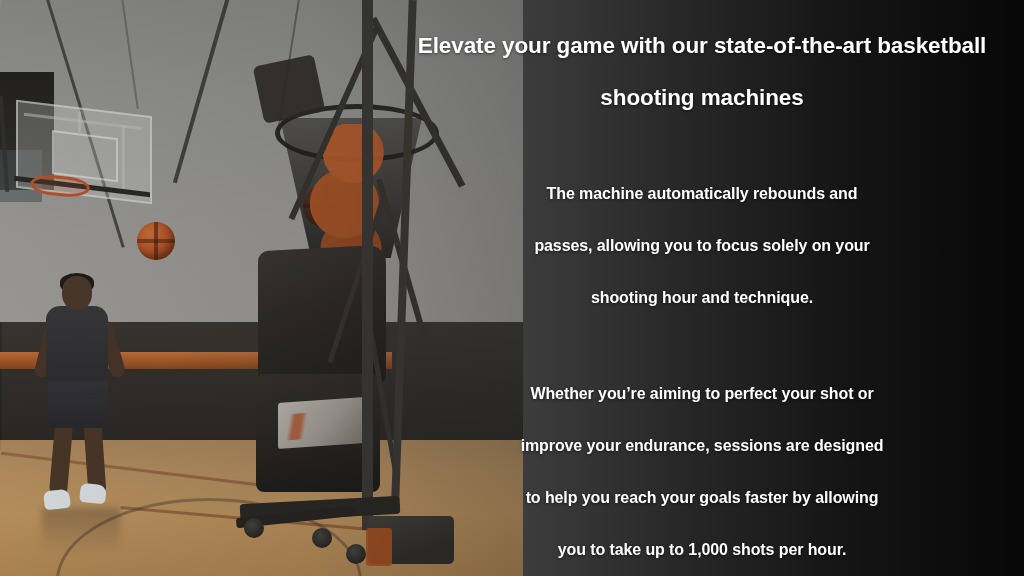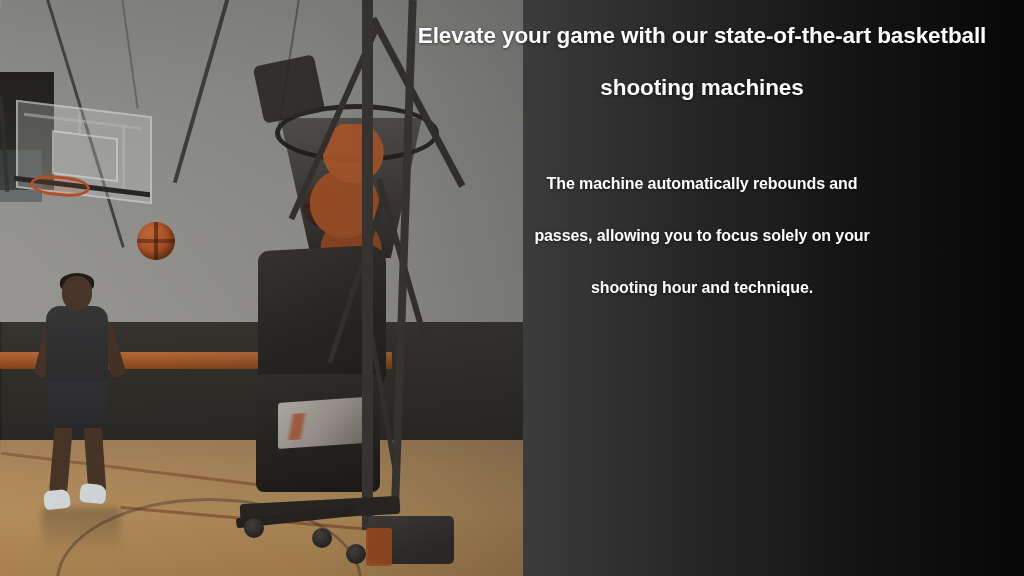--- a/index.html
+++ b/index.html
@@ -280,21 +280,21 @@
   }
   
   .photo-haze{
     position:absolute;left:0;top:0;width:523px;height:576px;
     background:linear-gradient(90deg,rgba(20,20,20,.10) 0%,rgba(25,25,25,.18) 60%,rgba(30,30,30,.34) 100%);
   }
 
   
   .copy{
     position:absolute;left:380px;top:0;width:644px;height:576px;
-    display:flex;flex-direction:column;justify-content:flex-start;
+    display:flex;flex-direction:column;justify-content:flex-end;
     padding-top:10px;box-sizing:border-box;
   }
   .headline,.para{
     color:#ffffff;
     text-align:center;
     font-weight:bold;
     letter-spacing:-.1px;
     margin:0;
     text-shadow:0 1px 3px rgba(0,0,0,.55);
   }
@@ -405,16 +405,22 @@
       <span class="line">Elevate your game with our state-of-the-art</span>
       <span class="line">basketball shooting machines</span>
     </h1>
 
     <p class="para p2">
       <span class="line">The machine automatically rebounds and</span>
       <span class="line">passes, allowing you to focus solely on your</span>
       <span class="line">shooting hour and technique.</span>
     </p>
 
+    <p class="para p3">
+      <span class="line">Whether you’re aiming to perfect your shot or</span>
+      <span class="line">improve your endurance, sessions are designed</span>
+      <span class="line">to help you reach your goals faster by allowing</span>
+      <span class="line">you to take up to 1,000 shots per hour.</span>
+    </p>
 
   </div>
 
 </div>
 
 </body></html>

